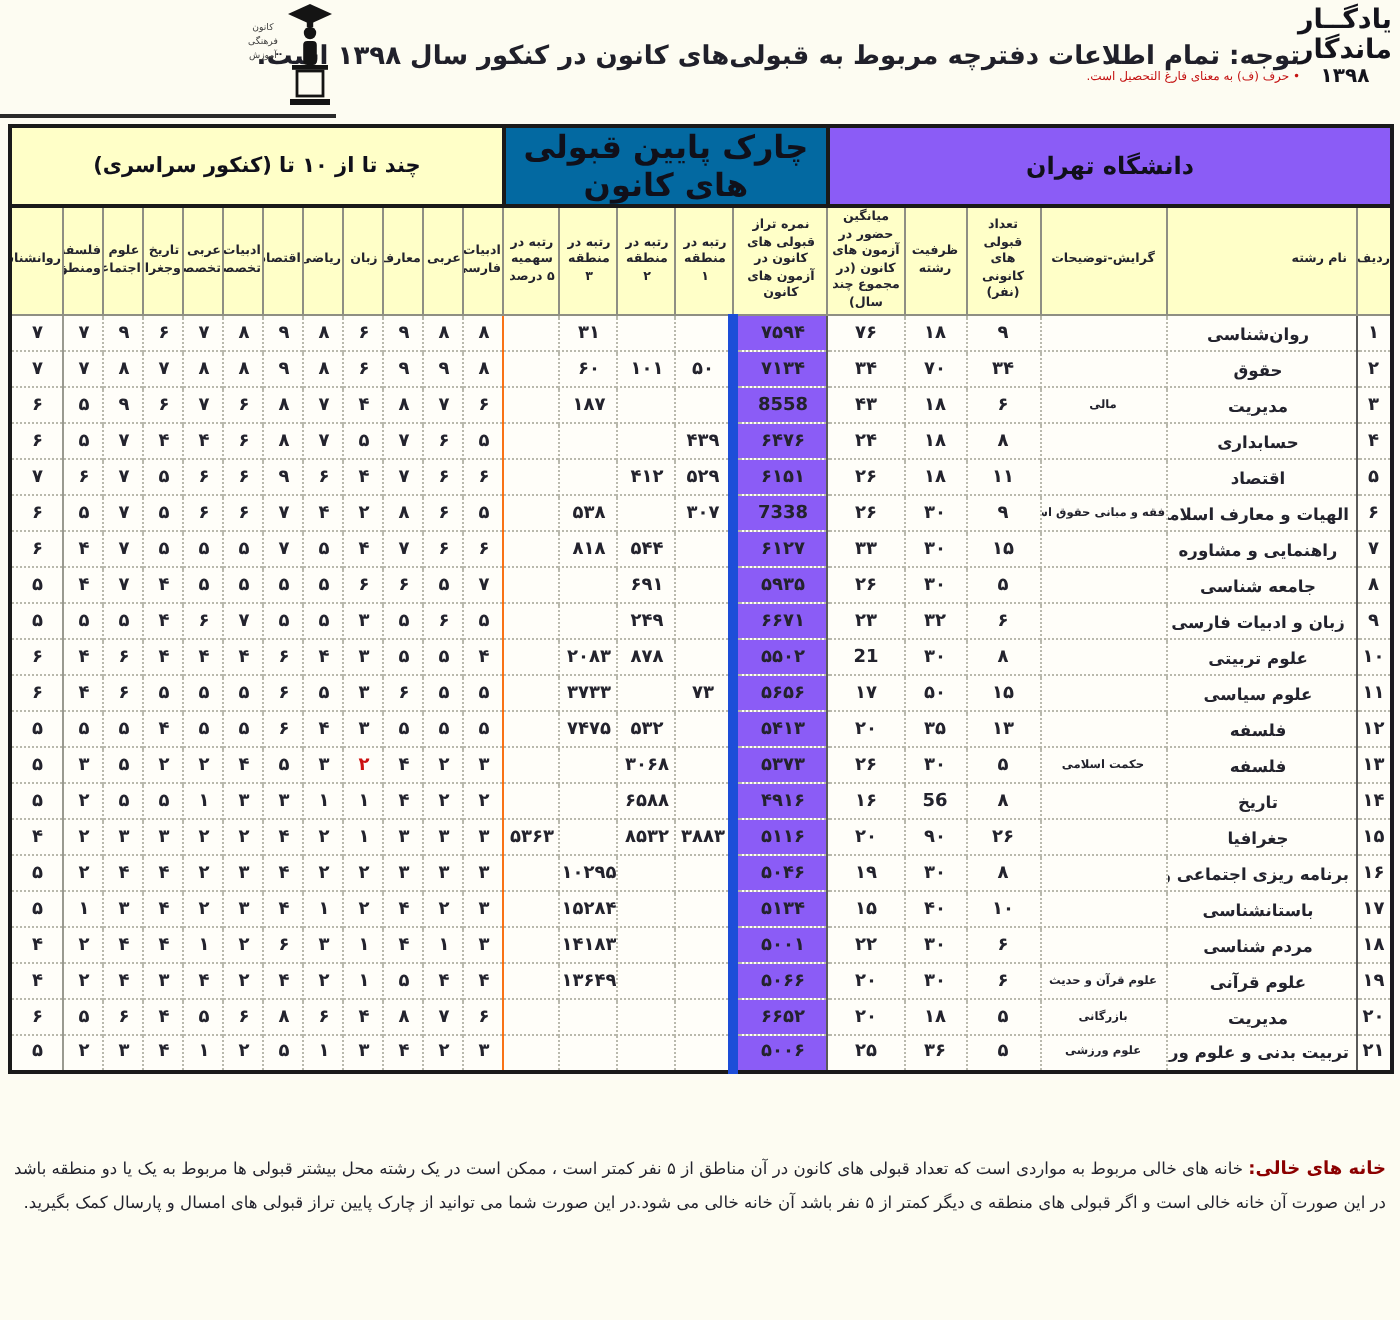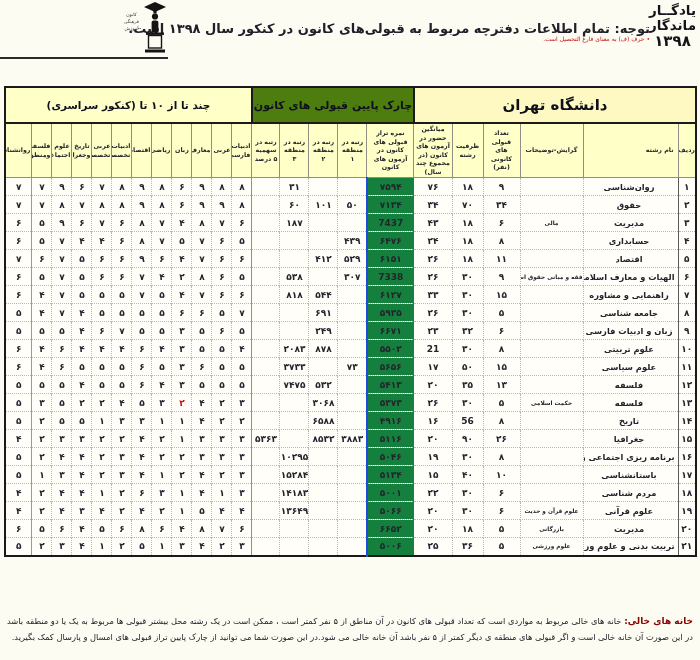--- a/index.html
+++ b/index.html
@@ -1,45 +1,45 @@
 <!DOCTYPE html>
 <html lang="fa" dir="rtl"><head>
 <meta charset="utf-8">
 <style>
   *{margin:0;padding:0;box-sizing:border-box}
   html,body{width:700px;height:660px}
   body{background:#fdfcf2;font-family:"DejaVu Sans",sans-serif;direction:rtl;position:relative;overflow:hidden;color:#20202a}
   
-  .banner{position:relative;height:86px}
+  .banner{position:relative;height:62px}
   .brand{position:absolute;right:4px;top:3px;text-align:center;font-weight:bold;color:#14141c;line-height:1.12}
   .brand .l1,.brand .l2{font-size:13.5px}
-  .brand .yr{font-size:15px;letter-spacing:1px}
+  .brand .yr{font-size:10px;letter-spacing:1px}
   .banner-note{position:absolute;right:50px;top:21px;font-size:13px;font-weight:bold;color:#20202a;white-space:nowrap}
   .banner-subnote{position:absolute;right:50px;top:35px;font-size:6px;color:#c41212}
   .logo{position:absolute;left:124px;top:2px;display:flex;gap:3px;align-items:flex-start;direction:ltr}
   .logo-caption{display:flex;flex-direction:column;font-size:4.6px;color:#3a3a3a;line-height:1.5;text-align:center;margin-top:10px}
   .banner-rule{position:absolute;left:0;top:57px;width:168px;border-top:2px solid #2a2a2a}
   
   table{border-collapse:collapse;table-layout:fixed;width:693px;margin:0 3px 0 4px;border:2px solid #1a1a1a;background:#fffef9}
   .group-row th{border:2px solid #1a1a1a;font-weight:bold;color:#10101a;height:36px;vertical-align:middle}
-  .g-uni{background:#fef9c3;font-size:15px}
-  .g-quart{background:#4d7c0f;font-size:11px}
+  .g-uni{background:#8b5cf6;font-size:12px}
+  .g-quart{background:#0369a1;font-size:16px}
   .g-subj{background:#ffffc8;font-size:10.5px}
   .header-row th{background:#ffffc8;border:1px solid #8f8f83;font-size:6.3px;font-weight:bold;color:#23232d;padding:1px;line-height:1.35;height:41px;vertical-align:middle;text-align:center;overflow:hidden}
   th.col-name{text-align:right;padding-right:4px}
   tbody td{height:18px;border:1px dotted #b9b9ad;font-size:9px;font-weight:bold;color:#23232d;text-align:center;vertical-align:middle;padding:0;overflow:hidden;white-space:nowrap}
   td.c-name{padding-right:3px;font-size:8.3px}
   td.c-gerayesh{font-size:5.8px}
-  td.c-taraz{background:#15803d;border-right:1px solid #5a5a5a;border-left:2px solid #1d4ed8}
+  td.c-taraz{background:#8b5cf6;border-right:1px solid #5a5a5a;border-left:5px solid #1d4ed8}
   td.c-radif{border-left:1px solid #5a5a5a}
   td.c-sahmiye{border-left:1px solid #f97316}
   td.c-last{border-right:1px solid #9a9a90}
   td.red{color:#cc1111}
   
-  .notes{margin:56px 7px 0 7px;color:#23232d}
+  .notes{margin:40px 7px 0 7px;color:#23232d}
   .notes p{font-size:8.3px;line-height:1.9;text-align:justify;margin-bottom:7px}
   .notes .lbl{color:#8b0000;font-weight:bold;font-size:9px}
 </style>
 </head>
 <body>
 
 <header class="banner">
   <div class="brand">
     <div class="l1">یادگــار</div>
     <div class="l2">ماندگار</div>
@@ -176,21 +176,21 @@
         <td class="c-sub">۷</td>
         <td class="c-sub c-last">۷</td>
       </tr>
       <tr>
         <td class="c-radif">۳</td>
         <td class="c-name">مدیریت</td>
         <td class="c-gerayesh">مالی</td>
         <td class="c-ghabuli">۶</td>
         <td class="c-zarfiat">۱۸</td>
         <td class="c-miangin">۴۳</td>
-        <td class="c-taraz">7437</td>
+        <td class="c-taraz">8558</td>
         <td class="c-m1"></td>
         <td class="c-m2"></td>
         <td class="c-m3">۱۸۷</td>
         <td class="c-sahmiye"></td>
         <td class="c-sub">۶</td>
         <td class="c-sub">۷</td>
         <td class="c-sub">۸</td>
         <td class="c-sub">۴</td>
         <td class="c-sub">۷</td>
         <td class="c-sub">۸</td>

